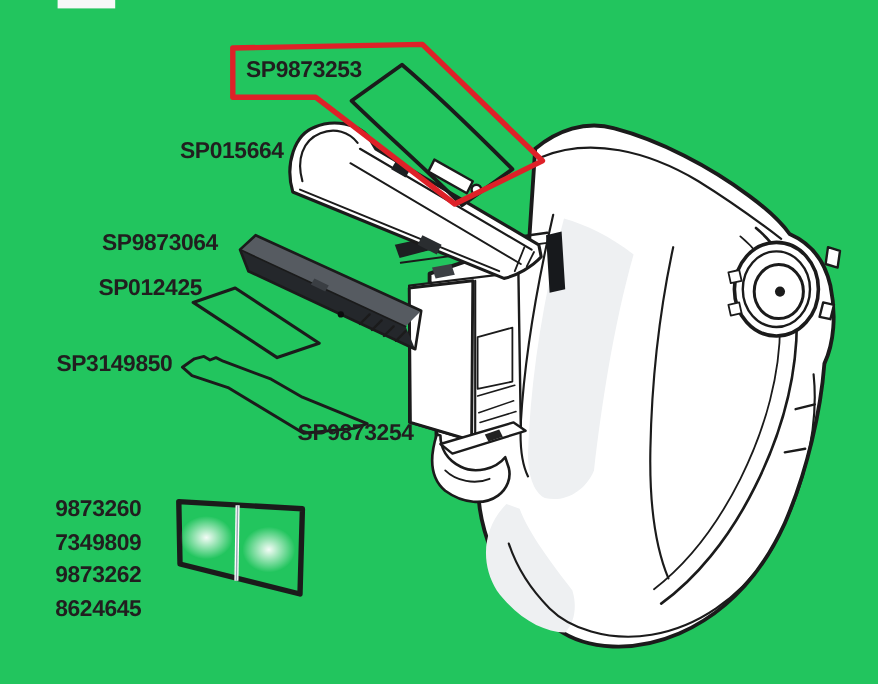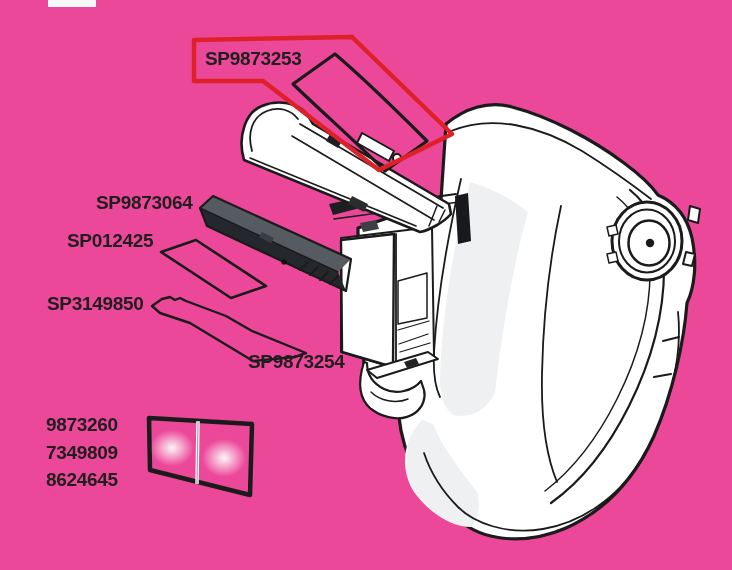--- a/index.html
+++ b/index.html
@@ -1,17 +1,17 @@
 <!DOCTYPE html>
 <html style="--highlight: #de2128; --ink: #1b1b1b; --lens: #dbe7f5; --lens-light: #ecf2fa; --cartridge-top: #565b61; --cartridge-front: #24272b; --shade: #eef0f2;"><head>
 <meta charset="utf-8">
 <style>
   html,body{margin:0;padding:0;background:#fff;}
   #stage{
-    position:relative;width:732px;height:570px;background:#ec4899;overflow:hidden;
+    position:relative;width:732px;height:570px;background:#22c55e;overflow:hidden;
     font-family:"Liberation Sans","DejaVu Sans",sans-serif;
   }
   #artifact{
     position:absolute;left:48px;top:0;width:48px;height:7px;
     background:#f7f8f8;
   }
   svg{position:absolute;left:0;top:0;}
   .part-label{
     position:absolute;font-weight:bold;font-size:19px;color:#211e1f;
     letter-spacing:-0.3px;white-space:nowrap;
@@ -145,24 +145,26 @@
     <g>
       <path class="lineart" stroke-width="4.5" fill="url(#lensGrad)" d="M149,418 L252,424 L250,495 L150,470 Z"></path>
       <ellipse cx="172" cy="448" rx="22" ry="18" fill="url(#glare)"></ellipse>
       <ellipse cx="224" cy="458" rx="22" ry="19" fill="url(#glare)"></ellipse>
       <path d="M198,421 L197,484" stroke="#ffffff" stroke-width="3.4"></path>
       <path d="M198,421 L197,484" stroke="#9aa7b5" stroke-width="1.2"></path>
     </g>
   </svg>
 
   <div class="part-label" style="left:205px;top:48px">SP9873253</div>
-  <div class="part-label" style="left:96px;top:192px">SP9873064</div>
-  <div class="part-label" style="left:67px;top:230px">SP012425</div>
+  <div class="part-label" style="left:150px;top:116px">SP015664</div>
+  <div class="part-label" style="left:85px;top:192px">SP9873064</div>
+  <div class="part-label" style="left:82px;top:230px">SP012425</div>
   <div class="part-label" style="left:47px;top:293px">SP3149850</div>
   <div class="part-label" style="left:248px;top:351px">SP9873254</div>
 
   <div class="variant-list">
     <div>9873260</div>
     <div>7349809</div>
+    <div>9873262</div>
     <div>8624645</div>
   </div>
 
 </div>
 
 </body></html>

